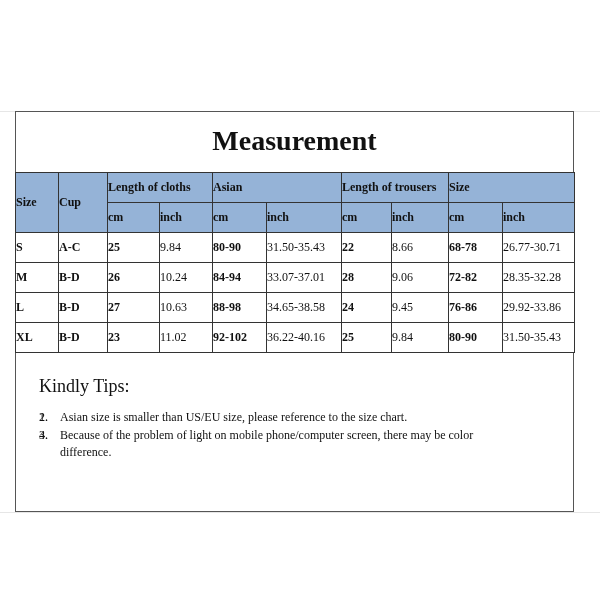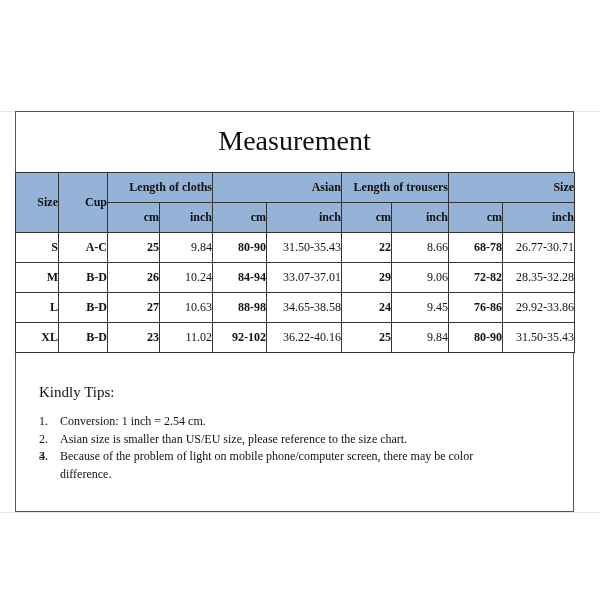--- a/index.html
+++ b/index.html
@@ -3,30 +3,30 @@
 <meta charset="utf-8">
 <style>
   html, body { margin:0; padding:0; background:#ffffff; }
   body { width:600px; height:600px; position:relative; overflow:hidden;
          font-family:"Liberation Serif","DejaVu Serif",serif; color:#111; }
   .hline { position:absolute; left:0; top:111px; width:600px; height:1px; background:#e6e6e6; }
   .hline2 { position:absolute; left:0; top:512px; width:600px; height:1px; background:#e6e6e6; }
   .frame { position:absolute; left:15px; top:111px; width:557px; height:399px;
            border:1.5px solid #555; background:#fff; }
   .title { position:absolute; left:0; top:13px; width:100%; text-align:center;
-           font-size:28px; font-weight:normal; letter-spacing:0; }
+           font-size:28px; font-weight:bold; letter-spacing:0; }
   table { position:absolute; left:-1px; top:60px; border-collapse:collapse;
           table-layout:fixed; width:559px; }
-  td, th { border:1.3px solid #333; text-align:right; padding:0; font-size:12px; }
+  td, th { border:1.3px solid #333; text-align:left; padding:0; font-size:12px; }
   th { background:#95b3d7; font-weight:bold; height:29px; }
   td { height:29px; background:#fff; }
   td.b { font-weight:bold; }
   td.n { font-weight:normal;font-family:Liberation Serif, serif; }
   .tips { position:absolute; left:23px; top:256px; }
-  .tips-title { font-size:15px; margin:16px 0 12px 0; }
+  .tips-title { font-size:18px; margin:8px 0 12px 0; }
   ol { margin:0; padding:0; list-style:none; }
   li { font-size:12px; line-height:17.5px; position:relative; padding-left:21px; width:430px; }
   li .num { position:absolute; left:0; top:0; }
 </style>
 </head>
 <body>
 
 <div class="hline"></div>
 <div class="hline2"></div>
 
@@ -77,21 +77,21 @@
       <td class="b">68-78</td>
       <td class="n">26.77-30.71</td>
     </tr>
     <tr>
       <td class="b">M</td>
       <td class="b">B-D</td>
       <td class="b">26</td>
       <td class="n">10.24</td>
       <td class="b">84-94</td>
       <td class="n">33.07-37.01</td>
-      <td class="b">29</td>
+      <td class="b">28</td>
       <td class="n">9.06</td>
       <td class="b">72-82</td>
       <td class="n">28.35-32.28</td>
     </tr>
     <tr>
       <td class="b">L</td>
       <td class="b">B-D</td>
       <td class="b">27</td>
       <td class="n">10.63</td>
       <td class="b">88-98</td>
@@ -112,19 +112,19 @@
       <td class="n">9.84</td>
       <td class="b">80-90</td>
       <td class="n">31.50-35.43</td>
     </tr>
   </tbody>
     </table>
 
   <div class="tips">
     <div class="tips-title">Kindly Tips:</div>
     <ol>
-      <li><span class="num">1.</span><span>Conversion: 1 inch = 2.54 cm.</span></li>
+      <li><span class="num">1.</span></li>
       <li><span class="num">2.</span><span>Asian size is smaller than US/EU size, please reference to the size chart.</span></li>
       <li><span class="num">3.</span></li>
       <li><span class="num">4.</span><span>Because of the problem of light on mobile phone/computer screen, there may be color difference.</span></li>
     </ol>
   </div>
 </div>
 
 </body></html>

